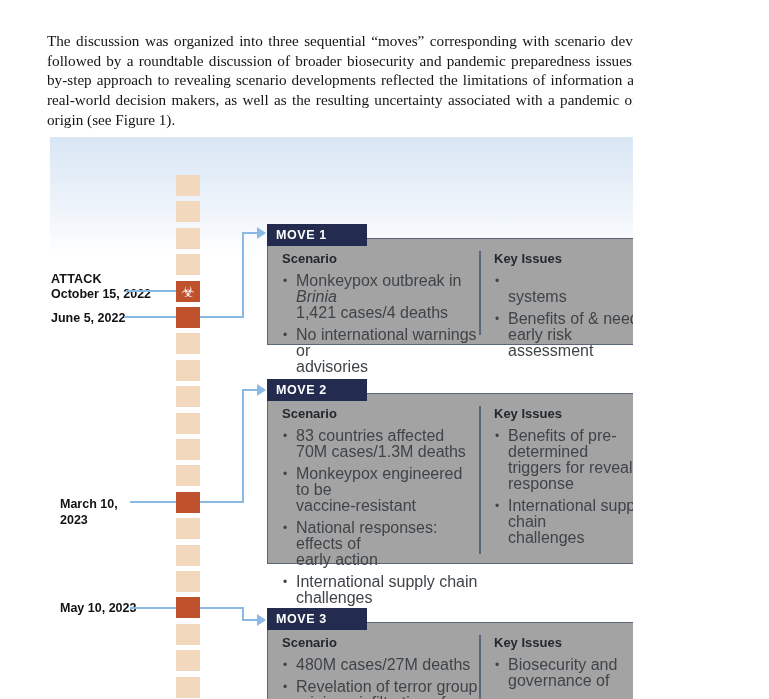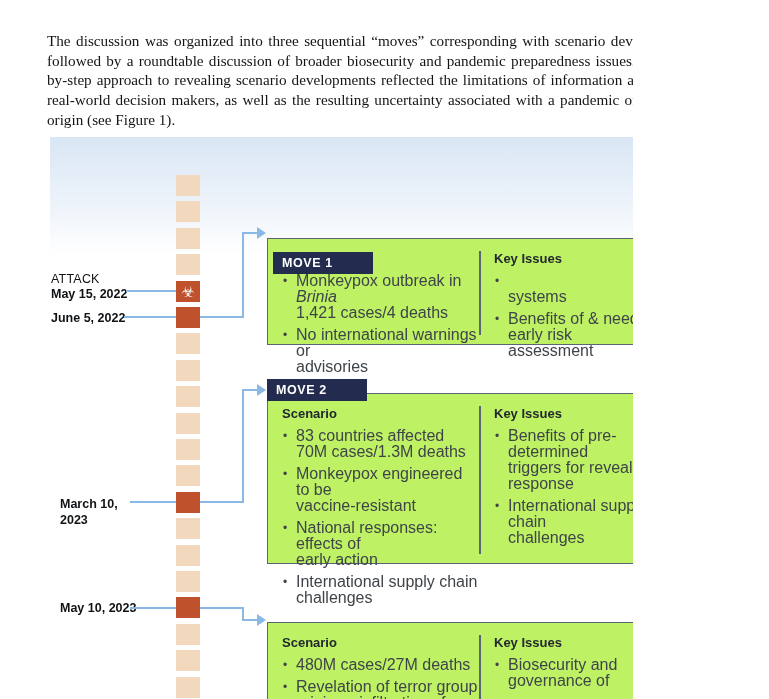--- a/index.html
+++ b/index.html
@@ -30,21 +30,21 @@
   
   .tl-square{
     position:absolute;left:176px;width:24px;height:21px;
     background:var(--beige);
     display:flex;align-items:center;justify-content:center;
   }
   .tl-square.event,.tl-square.attack{background:var(--orange);}
   .tl-square.attack span{color:#ffffff;font-size:15px;line-height:15px;}
   
   .tl-label{position:absolute;color:#101316;font-size:12.5px;font-weight:600;line-height:15.5px;white-space:pre-line;}
-  #attack-label{left:51px;top:272px;font-weight:400;letter-spacing:0.2px;}
+  #attack-label{left:51px;top:272px;font-weight:700;letter-spacing:0.2px;}
   #date-may15{left:51px;top:287px;}
   #date-june5{left:51px;top:311px;}
   #date-jan10{left:60px;top:497px;}
   #date-may10{left:60px;top:601px;}
   
   .conn{position:absolute;background:var(--blue);}
   .conn.h{height:2px;}
   .conn.v{width:2px;}
   .arrow{
     position:absolute;width:0;height:0;
@@ -54,24 +54,24 @@
   
   .move-tab{
     position:absolute;width:100px;height:22px;
     background:var(--navy);color:#ffffff;
     font-size:12.5px;font-weight:bold;letter-spacing:0.6px;
     line-height:22px;padding-left:9px;box-sizing:border-box;
     z-index:3;
   }
   .move-box{
     position:absolute;left:267px;width:431px;
-    background:#bef264;border:1.5px solid var(--border);
+    background:#a3a3a3;border:1.5px solid var(--border);
     box-sizing:border-box;z-index:2;
   }
-  #move1-tab{left:273px;top:224px;margin-top:28px;}
+  #move1-tab{left:267px;top:224px;}
   #move1-box{top:238px;height:107px;}
   #move2-tab{left:267px;top:379px;}
   #move2-box{top:393px;height:171px;}
   #move3-tab{left:267px;top:608px;}
   #move3-box{top:622px;height:112px;}
   .box-inner{display:flex;padding:12px 14px 9px 14px;height:100%;box-sizing:border-box;}
   .col-scenario{width:197px;flex:none;}
   .col-divider{width:2px;flex:none;background:var(--border);align-self:stretch;}
   .col-key{flex:1;padding-left:13px;}
   .col-title{font-size:13px;font-weight:bold;color:#23282d;margin-bottom:7px;}
@@ -107,21 +107,21 @@
       <div class="tl-square plain" style="top: 518px;"></div>
       <div class="tl-square plain" style="top: 545px;"></div>
       <div class="tl-square plain" style="top: 571px;"></div>
       <div class="tl-square event" style="top: 597px;"></div>
       <div class="tl-square plain" style="top: 624px;"></div>
       <div class="tl-square plain" style="top: 650px;"></div>
       <div class="tl-square plain" style="top: 677px;"></div>
     </div>
 
   <div class="tl-label" id="attack-label">ATTACK</div>
-  <div class="tl-label" id="date-may15">May 15, 2022</div>
+  <div class="tl-label" id="date-may15">October 15, 2022</div>
   <div class="tl-label" id="date-june5">June 5, 2022</div>
   <div class="tl-label" id="date-jan10">March 10,
 2023</div>
   <div class="tl-label" id="date-may10">May 10, 2023</div>
 
   <div class="conn h" style="left:126px;top:290px;width:50px;"></div>
   <div class="conn h" style="left:124px;top:316px;width:52px;"></div>
   <div class="conn h" style="left:200px;top:316px;width:44px;"></div>
   <div class="conn v" style="left:242px;top:232px;height:86px;"></div>
   <div class="conn h" style="left:244px;top:232px;width:14px;"></div>
@@ -206,20 +206,21 @@
             </div>
             <div class="bullet">
               <span class="dot">•</span>
               <span class="btext"><span>International supply chain</span><br><span>challenges</span></span>
             </div>
           </div>
       </div>
     </div>
   </div>
 
+  <div class="move-tab" id="move3-tab">MOVE 3</div>
   <div class="move-box" id="move3-box">
     <div class="box-inner">
       <div class="col-scenario">
         <div class="col-title">Scenario</div>
         <div>
             <div class="bullet">
               <span class="dot">•</span>
               <span class="btext"><span>480M cases/27M deaths</span></span>
             </div>
             <div class="bullet">

